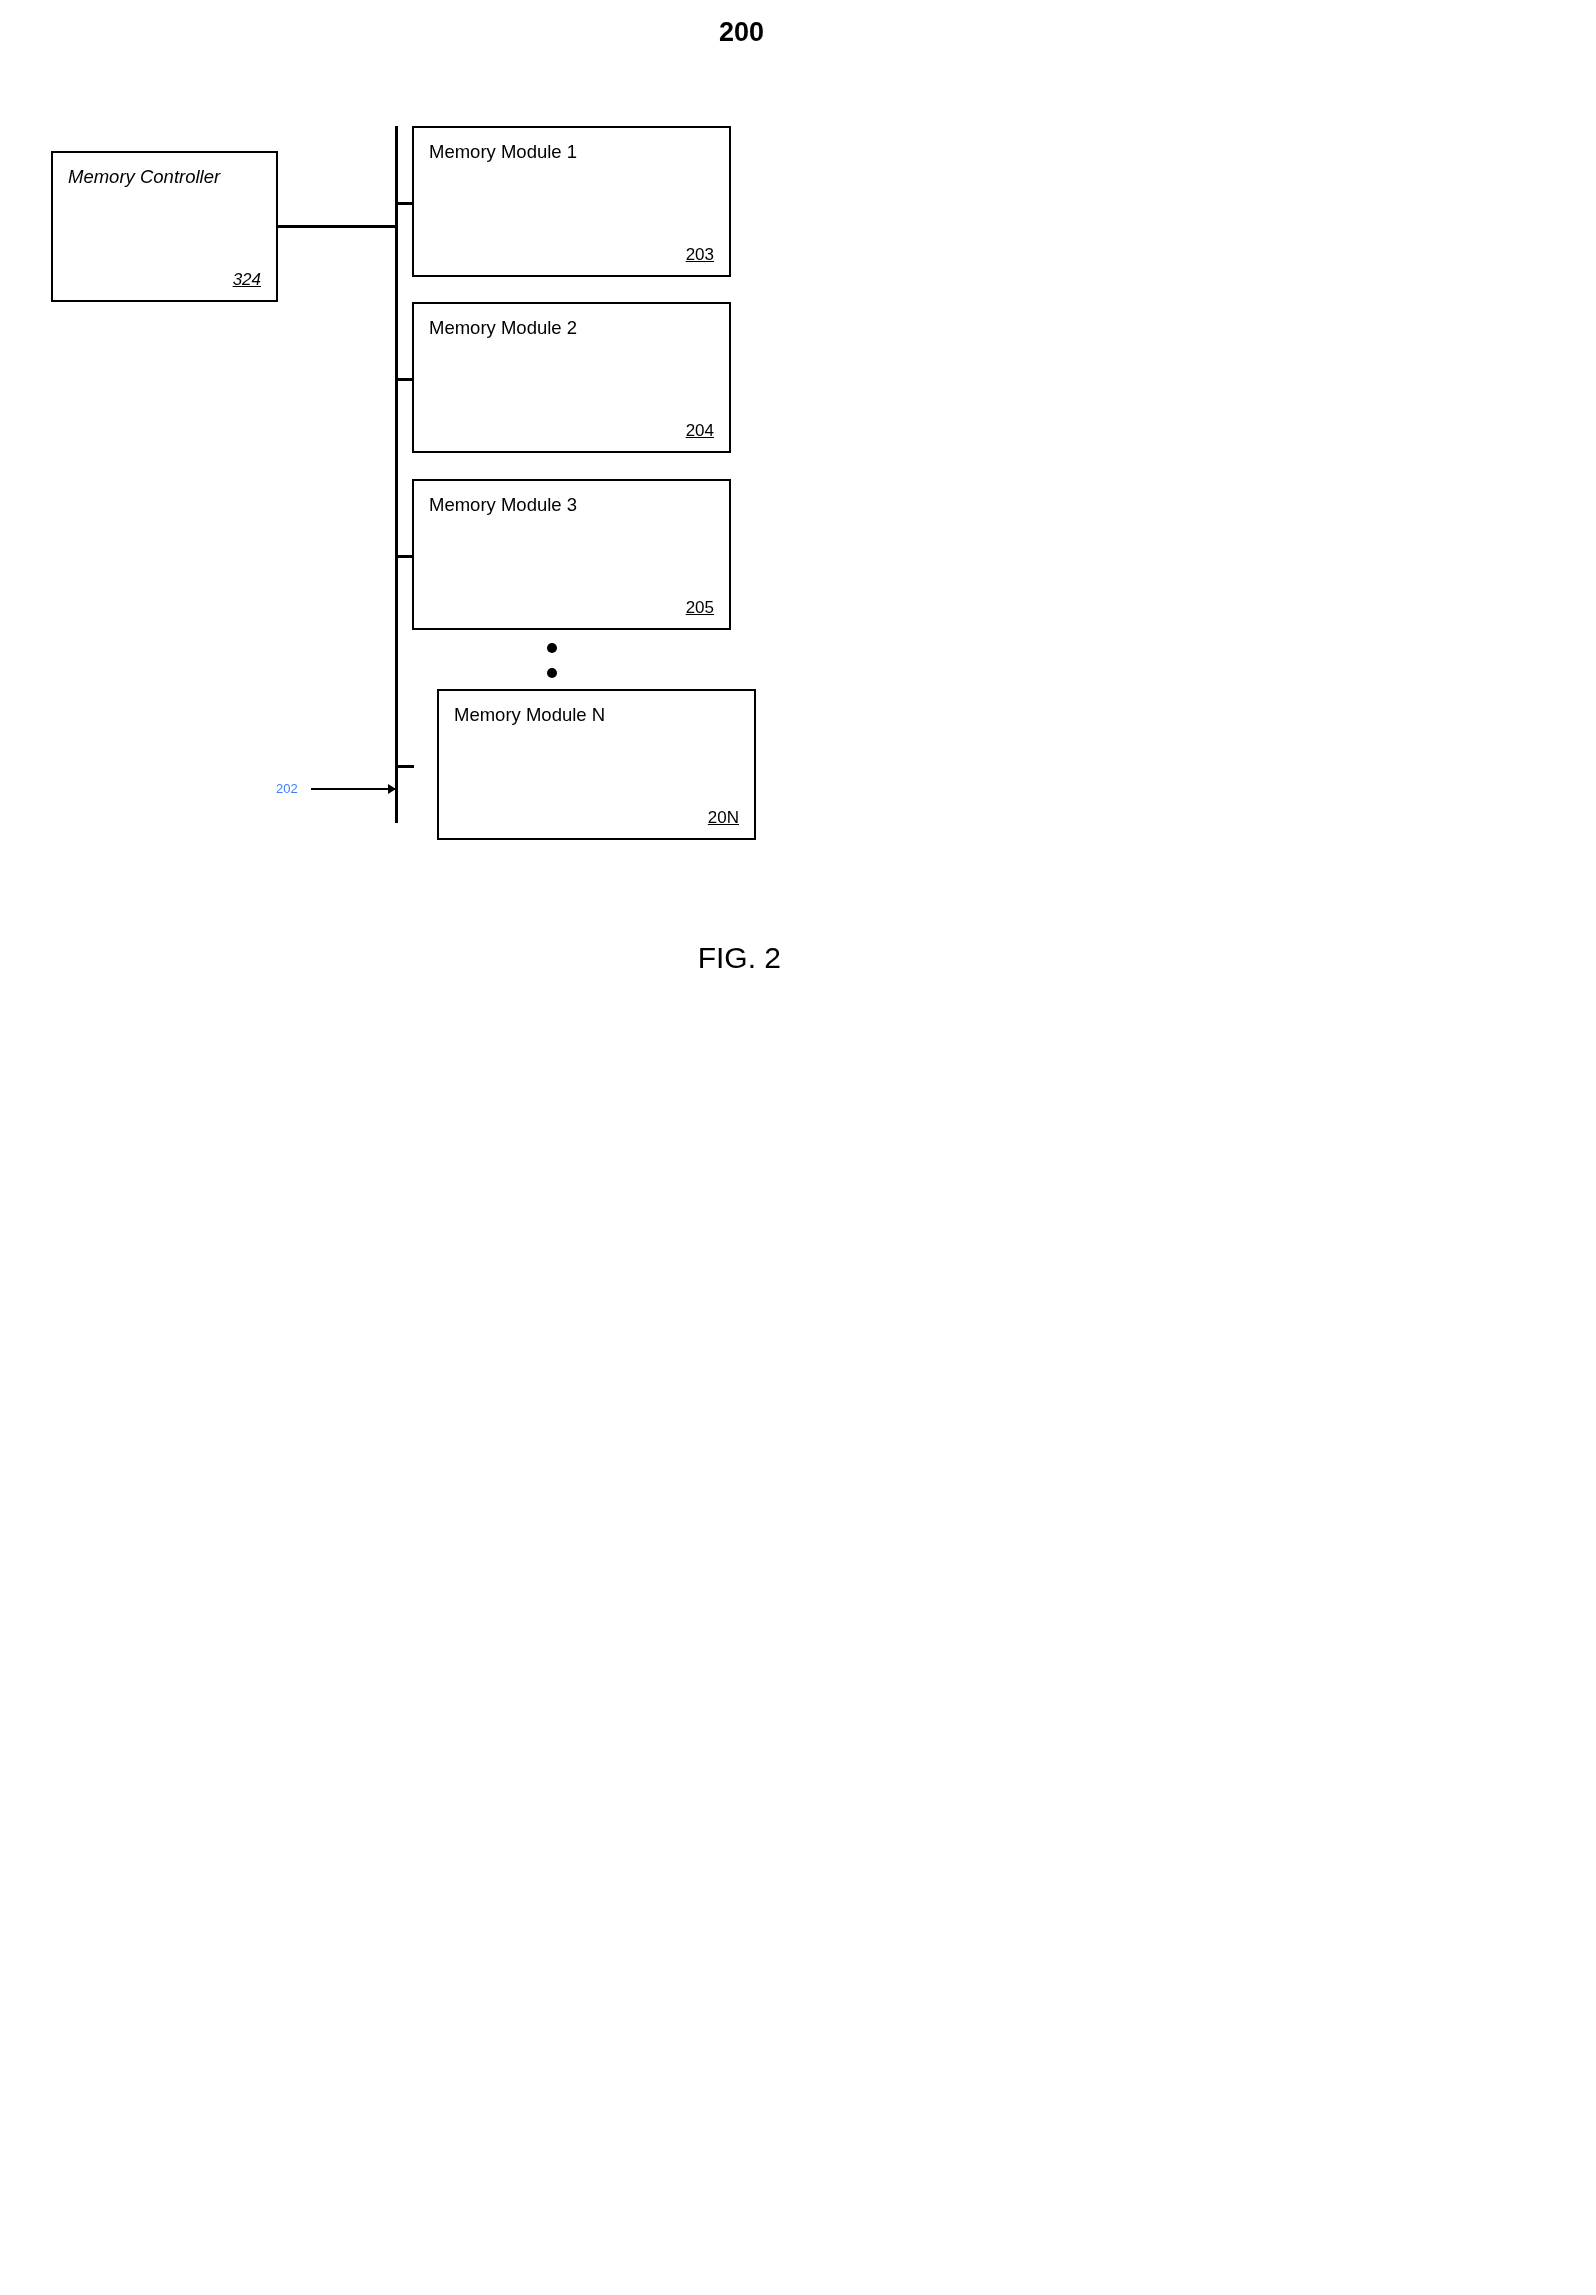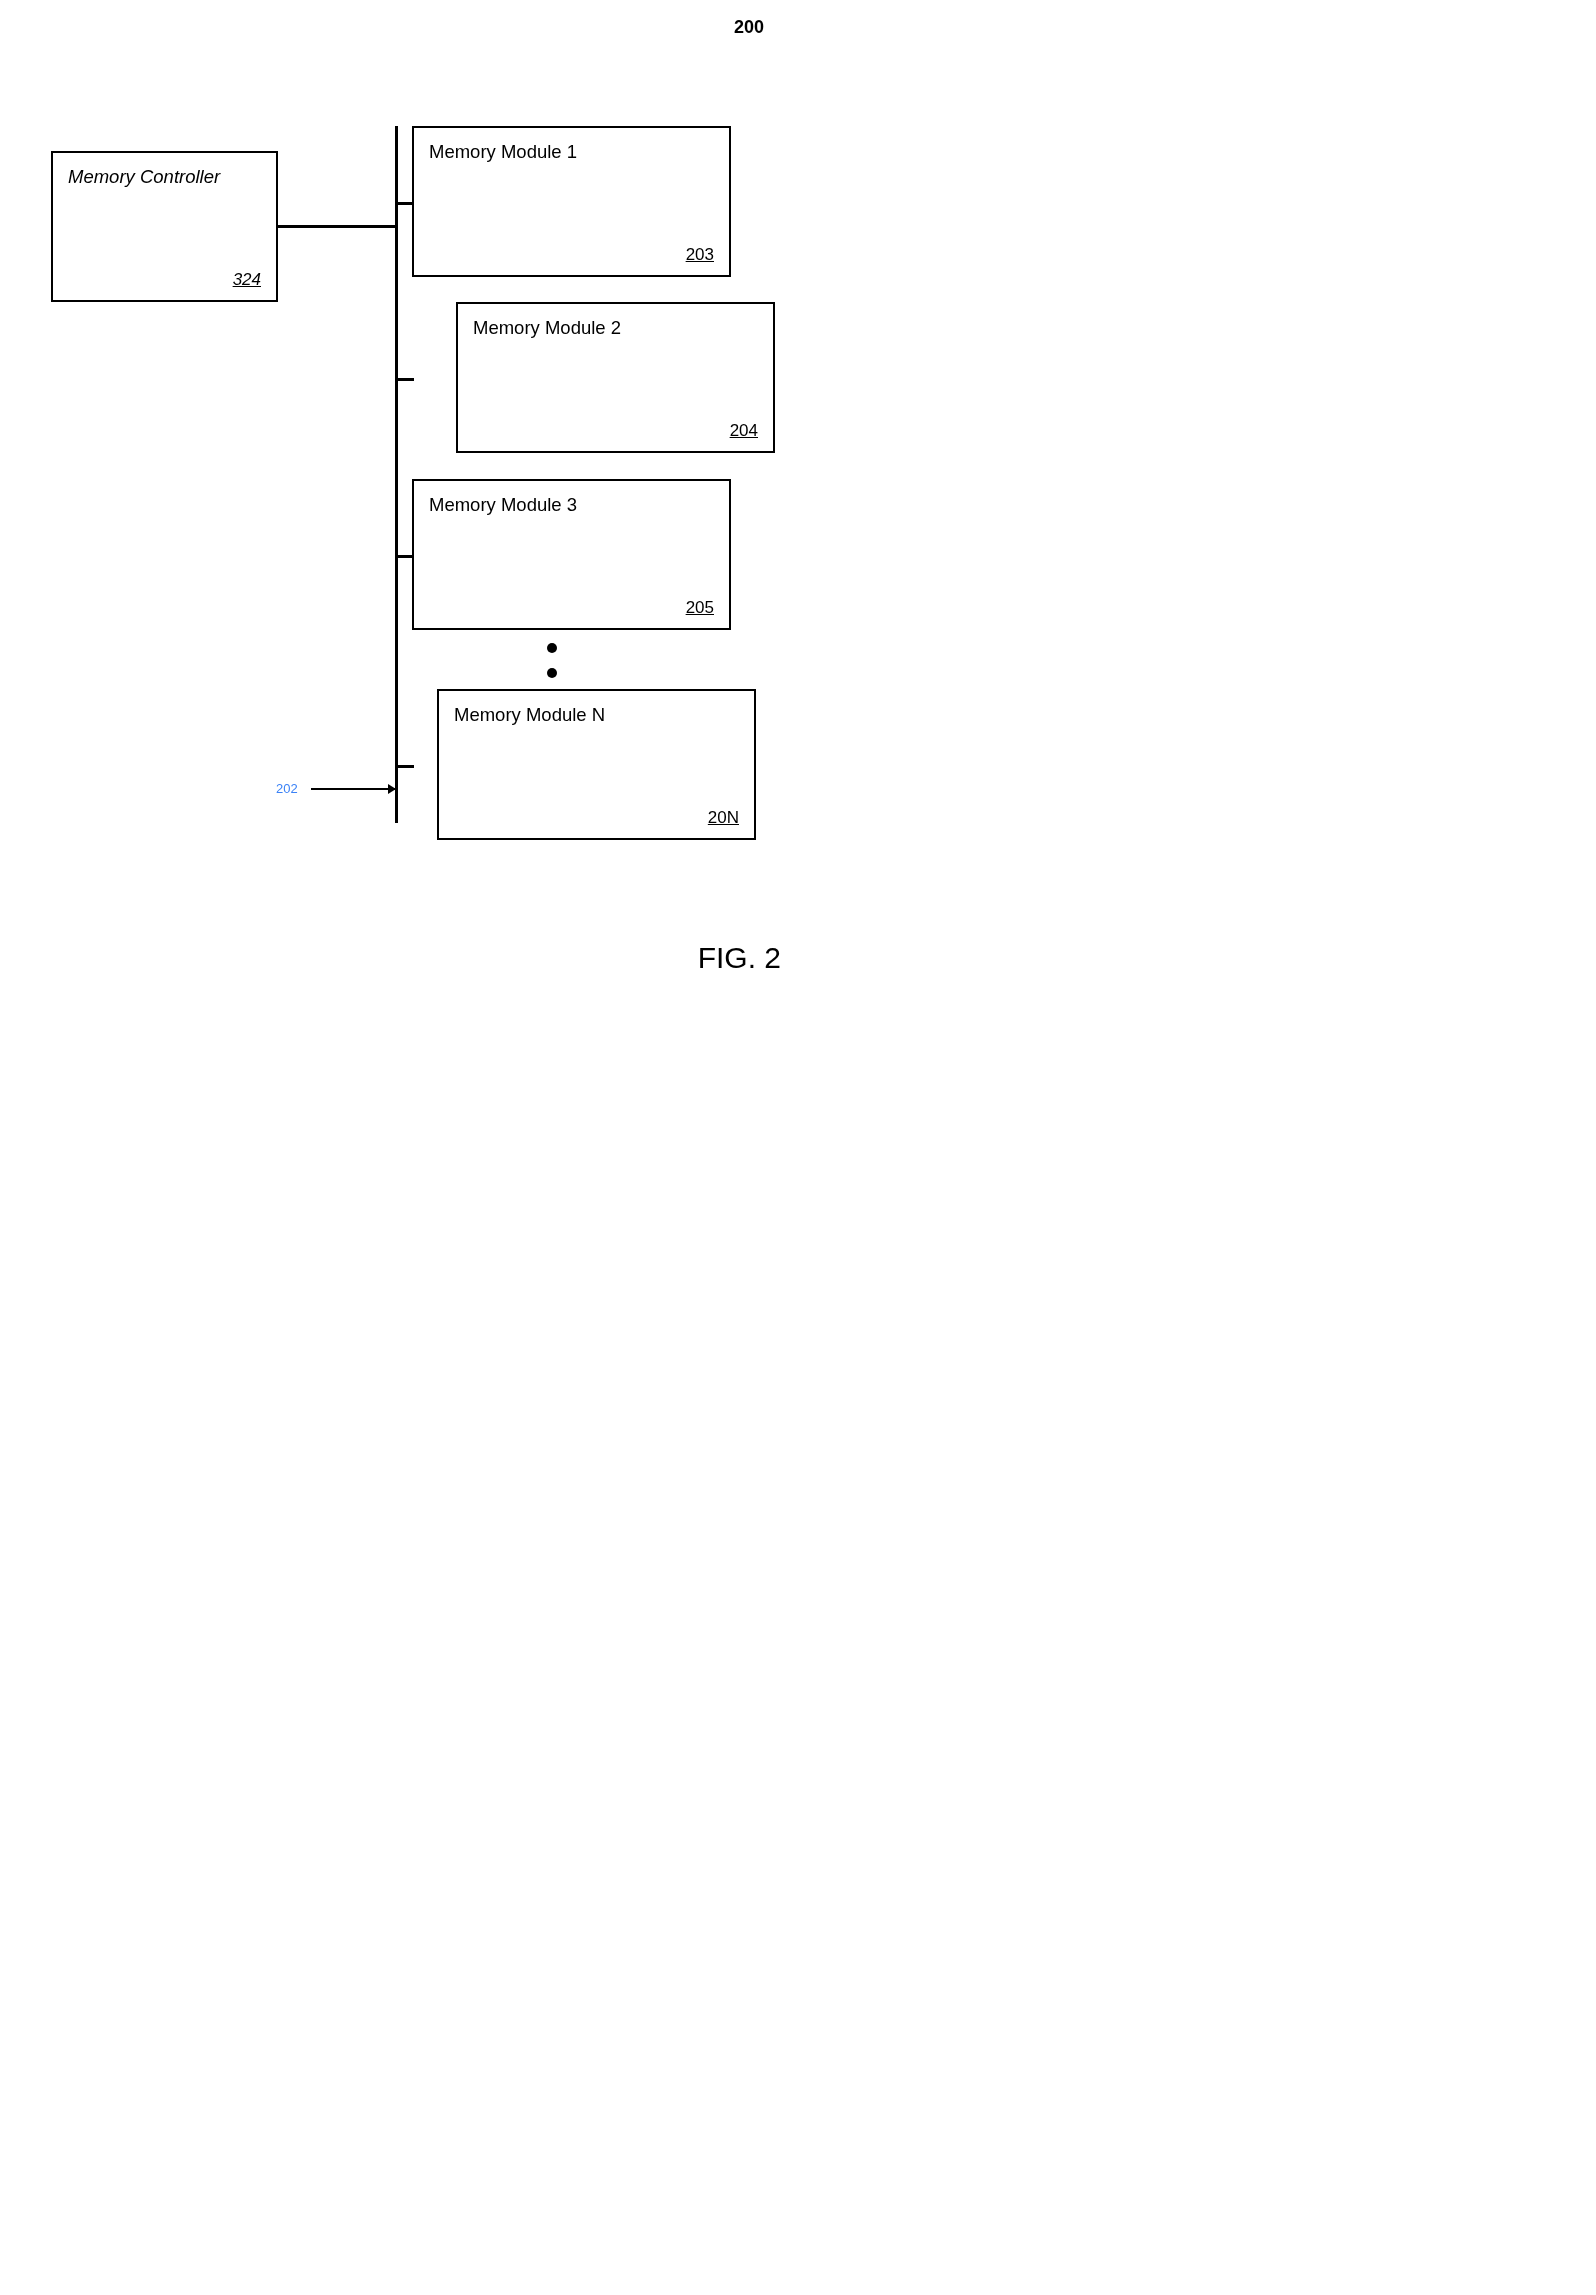--- a/index.html
+++ b/index.html
@@ -12,21 +12,21 @@
     }
 
     .diagram-container {
       position: relative;
       width: 798px;
       min-height: 924px;
       padding: 34px 17px;
     }
 
     .fig-number {
-      font-size: 18px;
+      font-size: 27px;
       font-weight: bold;
       color: #000;
       position: absolute;
       top: 17px;
       right: 34px;
     }
 
     .diagram-area {
       position: relative;
       margin-top: 50px;
@@ -95,21 +95,20 @@
       top: 42px;
       width: 319px;
       height: 151px;
     }
 
     .module-box-2 {
       left: 361px;
       top: 218px;
       width: 319px;
       height: 151px;
-      margin-left: 44px;
     }
 
     .module-box-3 {
       left: 361px;
       top: 395px;
       width: 319px;
       height: 151px;
     }
 
     .module-box-n {

